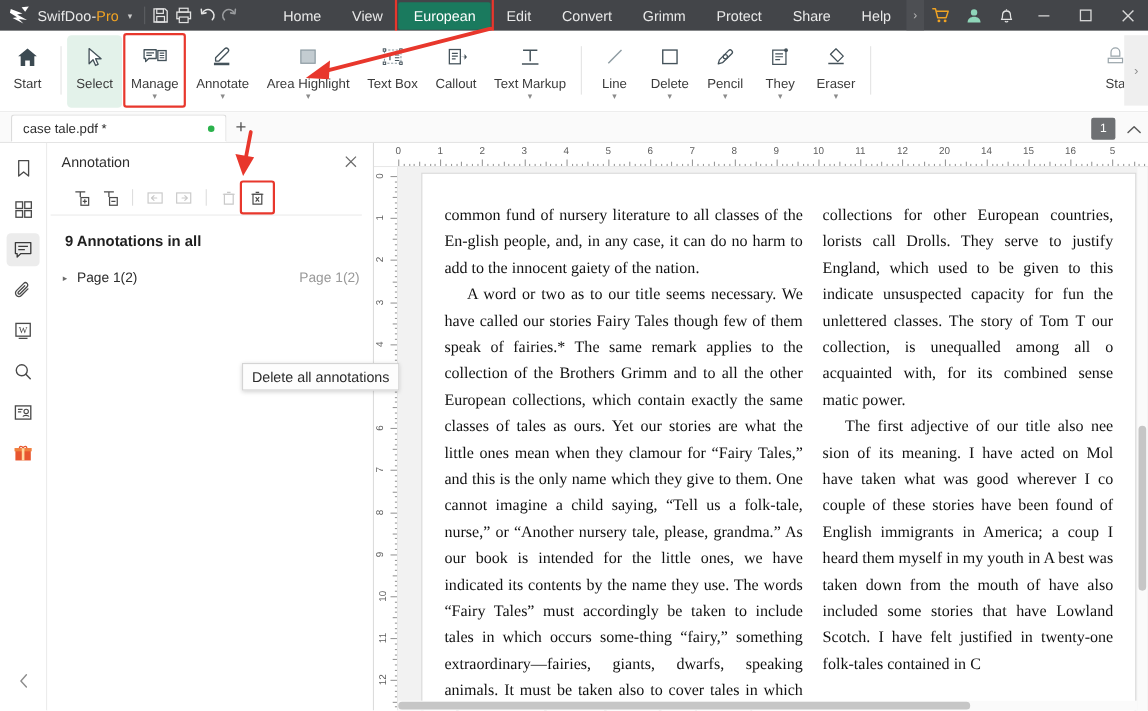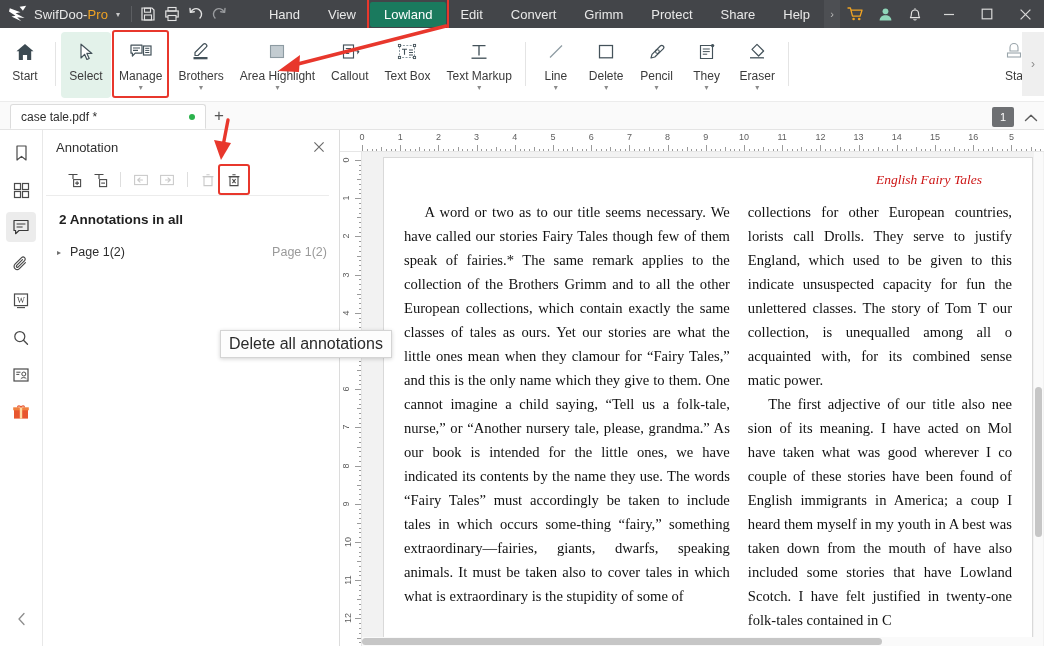--- a/index.html
+++ b/index.html
@@ -122,21 +122,21 @@
   .tb2.boxed::after { content:""; position:absolute; left:-4px; right:-4px; top:-4px; bottom:-4px;
                       border:2.5px solid #e8372c; border-radius:3px; }
   .tb2sep { width:1px; height:15px; background:#dedede; margin: 0 6px; }
   .ann-count { font-size: 13.5px; font-weight: bold; color:#1f1f1f; padding: 16px 0 0 16px; }
   .ann-group { display:flex; align-items:center; padding: 18px 12px 0 14px; font-size: 12.5px; color:#2d2d2d;}
   .ann-group .tri { font-size: 8px; color:#6c6c6c; margin-right: 9px; }
   .ann-group .right { margin-left:auto; color:#9a9a9a; }
 
   .tooltip {
     position:absolute; left: 177px; top: 200px; background:#fdfdfd; border:1px solid #d4d4d4;
-    box-shadow: 0 1px 4px rgba(0,0,0,.18); padding: 4px 8px; font-size: 16px; color:#2b2b2b;
+    box-shadow: 0 1px 4px rgba(0,0,0,.18); padding: 4px 8px; font-size: 13px; color:#2b2b2b;
     white-space: nowrap; z-index: 40;
   }
 
   
   .viewer { position:absolute; top: 130px; left: 340px; width: 704px; height: 516px; background:#fff; }
   .hruler { position:absolute; top:0; left: 0; width: 704px; height: 22px; background:#fff;
             border-bottom:1px solid #e6e6e6; overflow:hidden; }
   .vruler { position:absolute; top:22px; left: 0; width: 22px; height: 494px; background:#fff;
             border-right:1px solid #e6e6e6; overflow:hidden; }
   .hr-num { position:absolute; top:2px; font-size: 9px; color:#5e5e5e; transform: translateX(-50%); }
@@ -209,23 +209,23 @@
         </svg>
     </div>
     <div class="tb-icon">
       <svg width="17" height="16" viewBox="0 0 17 16">
           <path d="M4 12 A5.5 5.5 0 1 1 13 6" fill="none" stroke="#9a9c9f" stroke-width="1.4" stroke-linecap="round"></path>
           <path d="M14 2.5 L13.6 6.4 L9.7 5.7" fill="none" stroke="#9a9c9f" stroke-width="1.4" stroke-linecap="round" stroke-linejoin="round"></path>
         </svg>
     </div>
 
     <div class="menu">
-      <div class="menu-item">Hand</div>
+      <div class="menu-item">Home</div>
       <div class="menu-item">View</div>
-      <div class="menu-item active active-outline">Lowland</div>
+      <div class="menu-item active active-outline">European</div>
       <div class="menu-item">Edit</div>
       <div class="menu-item">Convert</div>
       <div class="menu-item">Grimm</div>
       <div class="menu-item">Protect</div>
       <div class="menu-item">Share</div>
       <div class="menu-item">Help</div>
     </div>
 
     <div class="tb-right">
       <div class="chev-btn">›</div>
@@ -302,58 +302,58 @@
       <div class="caret">▾</div>
     </div>
 
     <div class="rb-btn">
       <div class="ic">
         <svg width="24" height="22" viewBox="0 0 24 22">
             <path d="M6 11.5L14.3 3.3a2 2 0 0 1 2.9 2.9L9 14.5H6z" fill="none" stroke="#44525a" stroke-width="1.2" stroke-linejoin="round"></path>
             <rect x="4.5" y="16" width="14" height="2.3" fill="#44525a"></rect>
           </svg>
       </div>
-      <div class="lbl">Brothers</div>
+      <div class="lbl">Annotate</div>
       <div class="caret">▾</div>
     </div>
 
     <div class="rb-btn">
       <div class="ic">
         <svg width="22" height="22" viewBox="0 0 22 22">
             <rect x="4.5" y="4.5" width="13" height="12" fill="#c3ccd1" stroke="#8d9ba2" stroke-width="1.1"></rect>
           </svg>
       </div>
       <div class="lbl">Area Highlight</div>
       <div class="caret">▾</div>
     </div>
 
-
-    <div class="rb-btn">
-      <div class="ic">
-        <svg width="22" height="22" viewBox="0 0 22 22">
-            <rect x="4.5" y="4" width="10" height="13" fill="none" stroke="#44525a" stroke-width="1.15"></rect>
-            <path d="M6.8 7.5h5.4M6.8 10h5.4M6.8 12.5h3.4" stroke="#44525a" stroke-width="1"></path>
-            <path d="M14.5 10.5h3.8v-2.3l2.2 2.6-2.2 2.6V11z" fill="#44525a"></path>
-          </svg>
-      </div>
-      <div class="lbl">Callout</div>
-    </div>
 
     <div class="rb-btn">
       <div class="ic">
         <svg width="22" height="22" viewBox="0 0 22 22">
             <rect x="3.5" y="4.5" width="15" height="12" fill="none" stroke="#8d9ba2" stroke-width="1" stroke-dasharray="2 1.4"></rect>
             <path d="M6 8.2h5M8.5 8.2v5.5M13 9h4M13 11.5h4M13 14h4" stroke="#44525a" stroke-width="1.1"></path>
             <rect x="2.4" y="3.4" width="2.2" height="2.2" fill="#fff" stroke="#44525a" stroke-width=".9"></rect>
             <rect x="17.4" y="3.4" width="2.2" height="2.2" fill="#fff" stroke="#44525a" stroke-width=".9"></rect>
             <rect x="2.4" y="15.4" width="2.2" height="2.2" fill="#fff" stroke="#44525a" stroke-width=".9"></rect>
             <rect x="17.4" y="15.4" width="2.2" height="2.2" fill="#fff" stroke="#44525a" stroke-width=".9"></rect>
           </svg>
       </div>
       <div class="lbl">Text Box</div>
+    </div>
+
+    <div class="rb-btn">
+      <div class="ic">
+        <svg width="22" height="22" viewBox="0 0 22 22">
+            <rect x="4.5" y="4" width="10" height="13" fill="none" stroke="#44525a" stroke-width="1.15"></rect>
+            <path d="M6.8 7.5h5.4M6.8 10h5.4M6.8 12.5h3.4" stroke="#44525a" stroke-width="1"></path>
+            <path d="M14.5 10.5h3.8v-2.3l2.2 2.6-2.2 2.6V11z" fill="#44525a"></path>
+          </svg>
+      </div>
+      <div class="lbl">Callout</div>
     </div>
 
     <div class="rb-btn">
       <div class="ic">
         <svg width="22" height="22" viewBox="0 0 22 22">
             <path d="M4.5 4.6h13M11 4.6v10" stroke="#44525a" stroke-width="1.35"></path>
             <path d="M3.5 17.2h15" stroke="#44525a" stroke-width="1.35"></path>
           </svg>
       </div>
       <div class="lbl">Text Markup</div>
@@ -552,21 +552,21 @@
       </div>
       <div class="tb2 boxed">
         <svg width="16" height="16" viewBox="0 0 16 16">
             <path d="M4 4.6h8v9H4z" fill="none" stroke="#4a4a4a" stroke-width="1.1"></path>
             <path d="M2.6 4.6h10.8M6.4 2.8h3.2" stroke="#4a4a4a" stroke-width="1.1"></path>
             <path d="M6.4 7.2l3.2 4M9.6 7.2l-3.2 4" stroke="#4a4a4a" stroke-width="1.05"></path>
           </svg>
       </div>
     </div>
 
-    <div class="ann-count">2 Annotations in all</div>
+    <div class="ann-count">9 Annotations in all</div>
 
     <div class="ann-group">
       <span class="tri">▸</span>
       <span>Page 1(2)</span>
       <span class="right">Page 1(2)</span>
     </div>
 
     <div class="tooltip">Delete all annotations</div>
   </div>
 
@@ -682,21 +682,21 @@
         <div class="hr-tick" style="left: 475.625px; height: 2.5px;"></div>
         <div class="hr-num" style="left: 480.4px;">12</div>
         <div class="hr-tick" style="left: 480.4px; height: 6px;"></div>
         <div class="hr-tick" style="left: 485.175px; height: 2.5px;"></div>
         <div class="hr-tick" style="left: 489.95px; height: 2.5px;"></div>
         <div class="hr-tick" style="left: 494.725px; height: 2.5px;"></div>
         <div class="hr-tick" style="left: 499.5px; height: 4px;"></div>
         <div class="hr-tick" style="left: 504.275px; height: 2.5px;"></div>
         <div class="hr-tick" style="left: 509.05px; height: 2.5px;"></div>
         <div class="hr-tick" style="left: 513.825px; height: 2.5px;"></div>
-        <div class="hr-num" style="left: 518.6px;">13</div>
+        <div class="hr-num" style="left: 518.6px;">20</div>
         <div class="hr-tick" style="left: 518.6px; height: 6px;"></div>
         <div class="hr-tick" style="left: 523.375px; height: 2.5px;"></div>
         <div class="hr-tick" style="left: 528.15px; height: 2.5px;"></div>
         <div class="hr-tick" style="left: 532.925px; height: 2.5px;"></div>
         <div class="hr-tick" style="left: 537.7px; height: 4px;"></div>
         <div class="hr-tick" style="left: 542.475px; height: 2.5px;"></div>
         <div class="hr-tick" style="left: 547.25px; height: 2.5px;"></div>
         <div class="hr-tick" style="left: 552.025px; height: 2.5px;"></div>
         <div class="hr-num" style="left: 556.8px;">14</div>
         <div class="hr-tick" style="left: 556.8px; height: 6px;"></div>
@@ -847,23 +847,23 @@
         <div class="vr-tick" style="top: 466.4px; width: 6px;"></div>
         <div class="vr-tick" style="top: 471.175px; width: 2.5px;"></div>
         <div class="vr-tick" style="top: 475.95px; width: 2.5px;"></div>
         <div class="vr-tick" style="top: 480.725px; width: 2.5px;"></div>
         <div class="vr-tick" style="top: 485.5px; width: 4px;"></div>
         <div class="vr-tick" style="top: 490.275px; width: 2.5px;"></div>
       </div>
 
     <div class="pagearea">
       <div class="page">
-        <div class="runhead">English Fairy Tales</div>
         <div class="cols">
           <div class="col left">
+            <p>common fund of nursery literature to all classes of the En-glish people, and, in any case, it can do no harm to add to the innocent gaiety of the nation.</p>
             <p class="ind">A word or two as to our title seems necessary. We have called our stories Fairy Tales though few of them speak of fairies.* The same remark applies to the collection of the Brothers Grimm and to all the other European collections, which contain exactly the same classes of tales as ours. Yet our stories are what the little ones mean when they clamour for “Fairy Tales,” and this is the only name which they give to them. One cannot imagine a child saying, “Tell us a folk-tale, nurse,” or “Another nursery tale, please, grandma.” As our book is intended for the little ones, we have indicated its contents by the name they use. The words “Fairy Tales” must accordingly be taken to include tales in which occurs some-thing “fairy,” something extraordinary—fairies, giants, dwarfs, speaking animals. It must be taken also to cover tales in which what is extraordinary is the stupidity of some of</p>
           </div>
           <div class="col right">
             <p>collections for other European countries, lorists call Drolls. They serve to justify England, which used to be given to this indicate unsuspected capacity for fun the unlettered classes. The story of Tom T our collection, is unequalled among all o acquainted with, for its combined sense matic power.</p>
             <p class="ind">The first adjective of our title also nee sion of its meaning. I have acted on Mol have taken what was good wherever I co couple of these stories have been found of English immigrants in America; a coup I heard them myself in my youth in A best was taken down from the mouth of have also included some stories that have Lowland Scotch. I have felt justified in twenty-one folk-tales contained in C</p>
           </div>
         </div>
       </div>
     </div>
 

